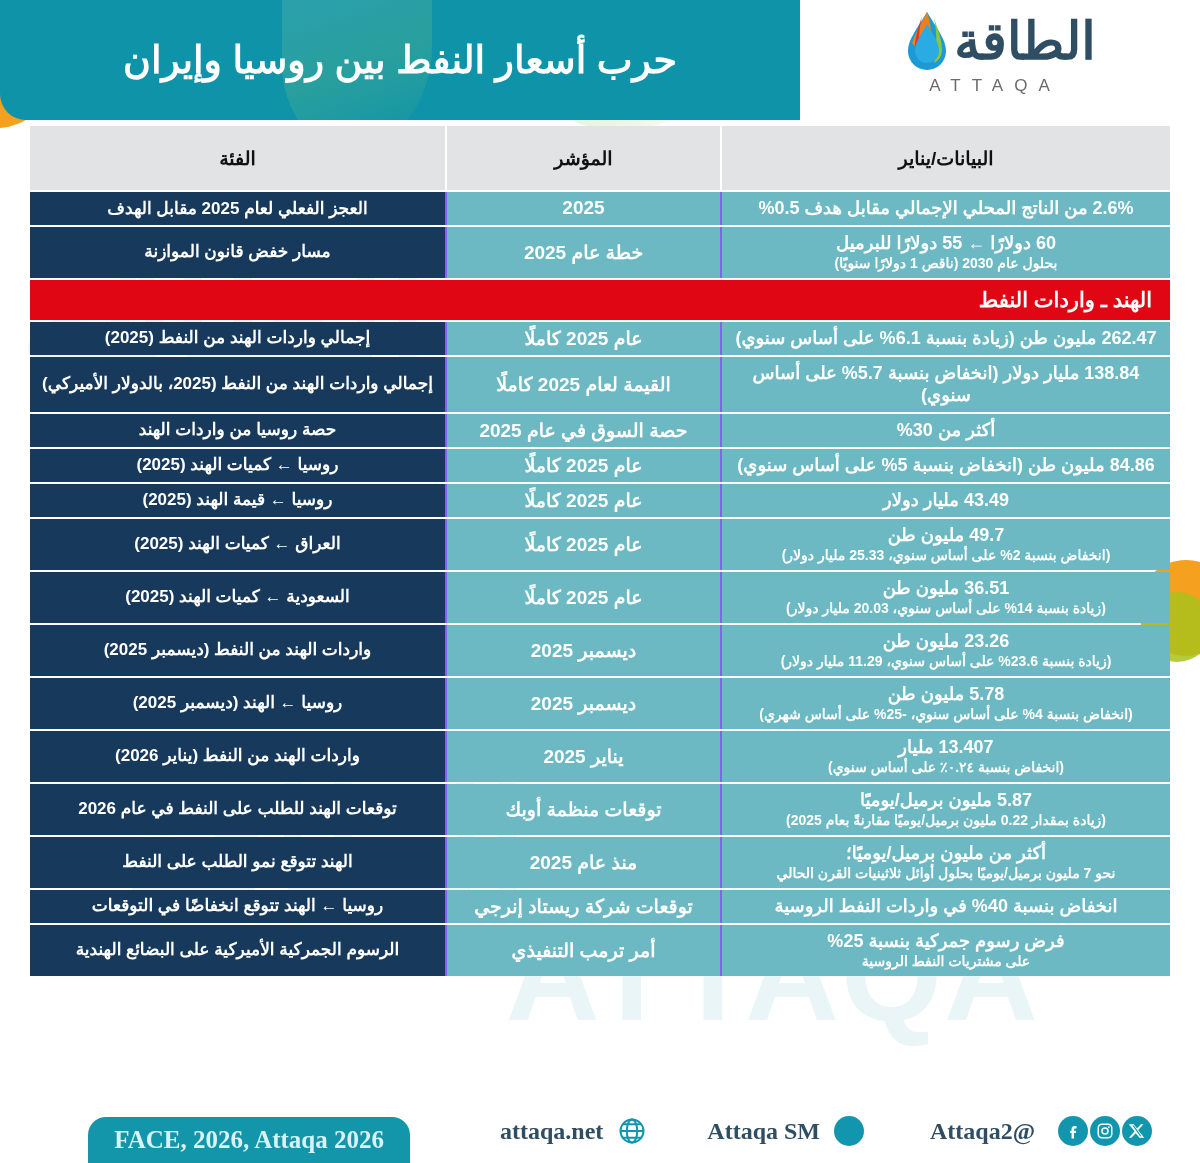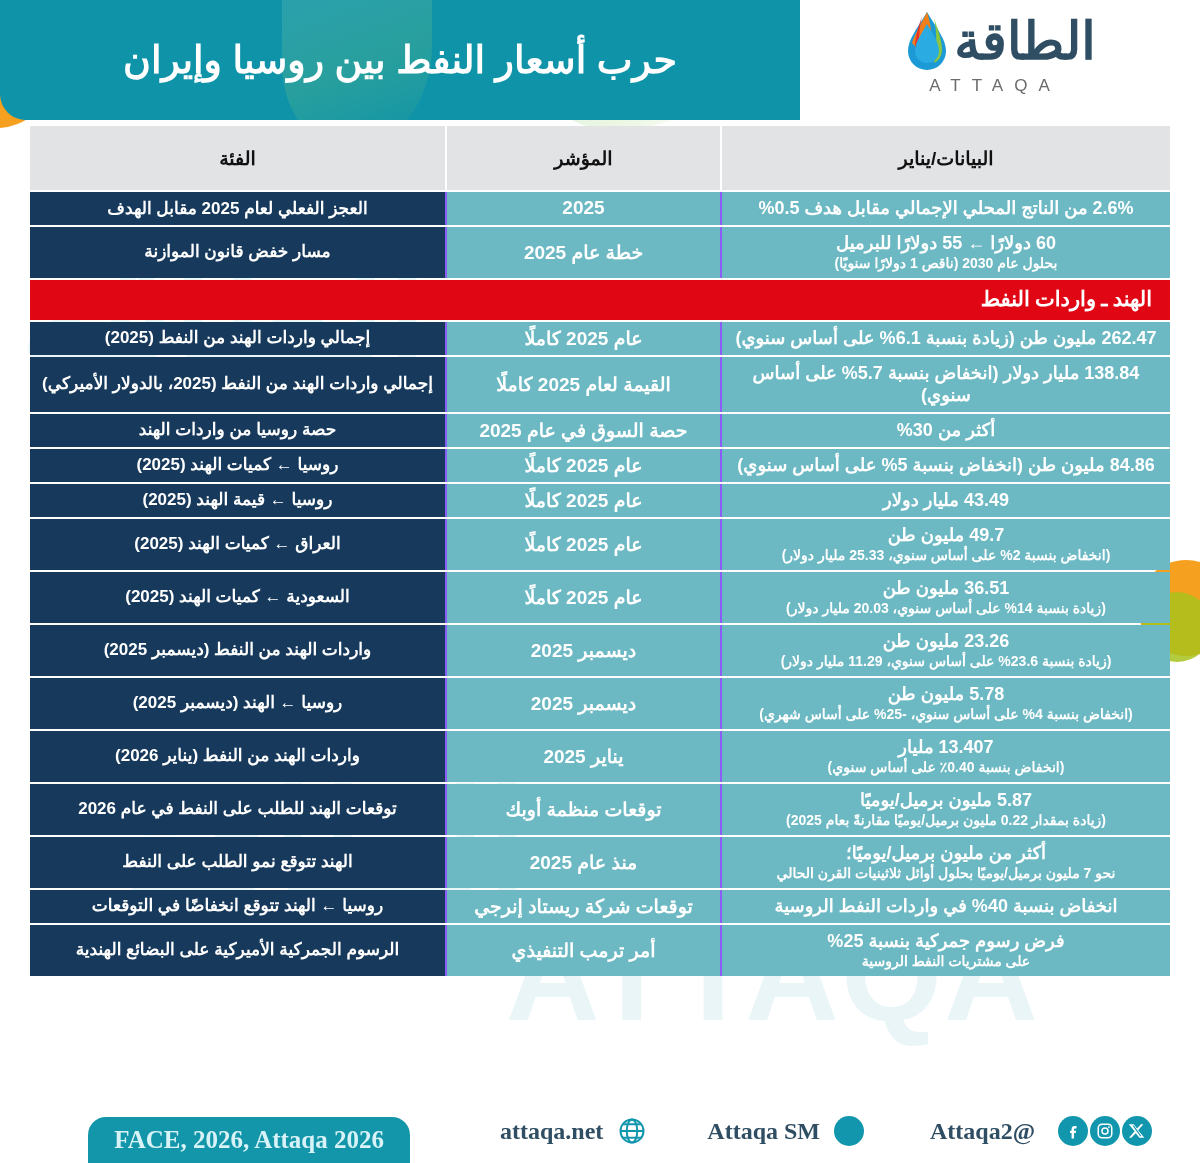--- a/index.html
+++ b/index.html
@@ -162,21 +162,21 @@
   }
   td.val .sub {
     display: block;
     font-size: 14px;
     font-weight: 700;
     margin-top: 1px;
   }
   tr.section td {
     background: #e00613;
     color: #ffffff;
-    font-family: Liberation Serif, serif;
+    font-family: Liberation Sans, sans-serif;
     font-size: 21px;
     font-weight: 700;
     text-align: right;
     padding: 7px 18px 7px 8px;
     border-left: none;
     height: 40px;
   }
 
   
   .footer {
@@ -326,21 +326,21 @@
           <td class="val"><span>23.26 مليون طن</span><span class="sub">(زيادة بنسبة 23.6% على أساس سنوي، 11.29 مليار دولار)</span></td>
           <td class="ind">ديسمبر 2025</td>
           <td class="cat">واردات الهند من النفط (ديسمبر 2025)</td>
         </tr>
         <tr>
           <td class="val"><span>5.78 مليون طن</span><span class="sub">(انخفاض بنسبة 4% على أساس سنوي، -25% على أساس شهري)</span></td>
           <td class="ind">ديسمبر 2025</td>
           <td class="cat">روسيا ← الهند (ديسمبر 2025)</td>
         </tr>
         <tr>
-          <td class="val"><span>13.407 مليار</span><span class="sub">(انخفاض بنسبة 0.40٪ على أساس سنوي)</span></td>
+          <td class="val"><span>13.407 مليار</span><span class="sub">(انخفاض بنسبة ٠.٢٤٪ على أساس سنوي)</span></td>
           <td class="ind">يناير 2025</td>
           <td class="cat">واردات الهند من النفط (يناير 2026)</td>
         </tr>
         <tr>
           <td class="val"><span>5.87 مليون برميل/يوميًا</span><span class="sub">(زيادة بمقدار 0.22 مليون برميل/يوميًا مقارنةً بعام 2025)</span></td>
           <td class="ind">توقعات منظمة أوبك</td>
           <td class="cat">توقعات الهند للطلب على النفط في عام 2026</td>
         </tr>
         <tr>
           <td class="val"><span>أكثر من مليون برميل/يوميًا؛</span><span class="sub">نحو 7 مليون برميل/يوميًا بحلول أوائل ثلاثينيات القرن الحالي</span></td>

